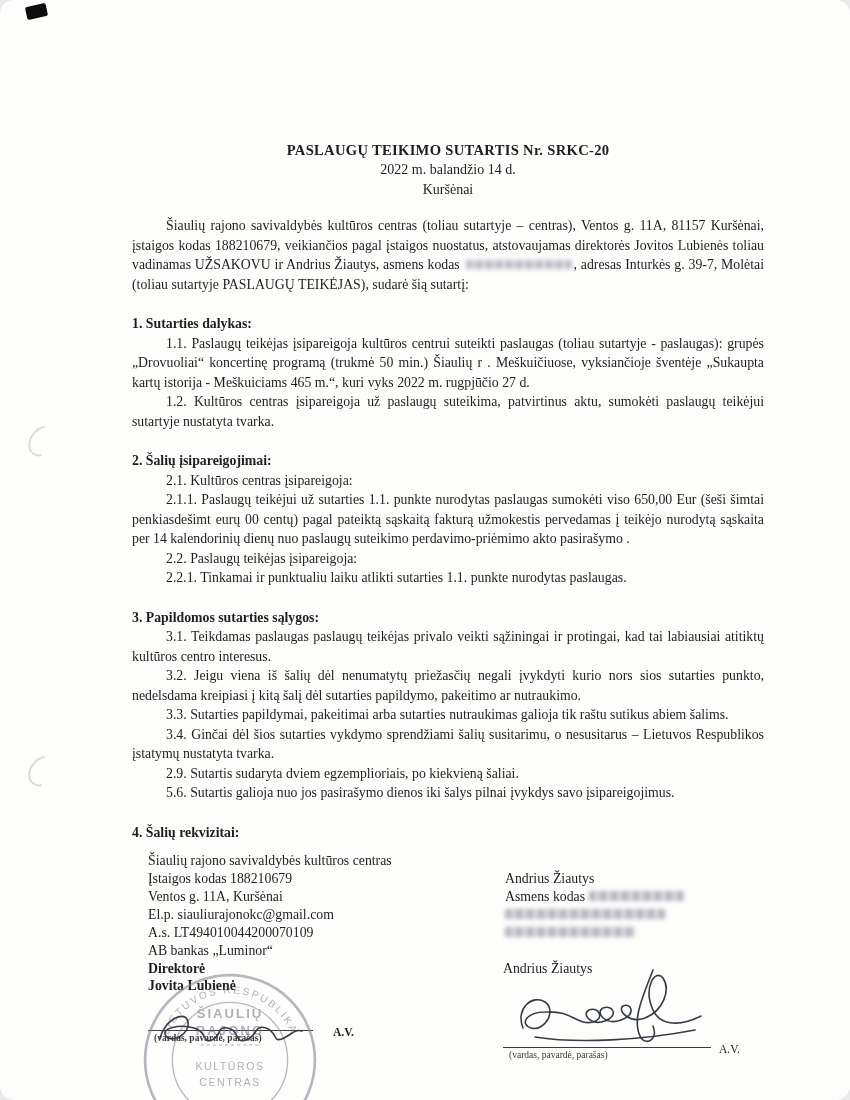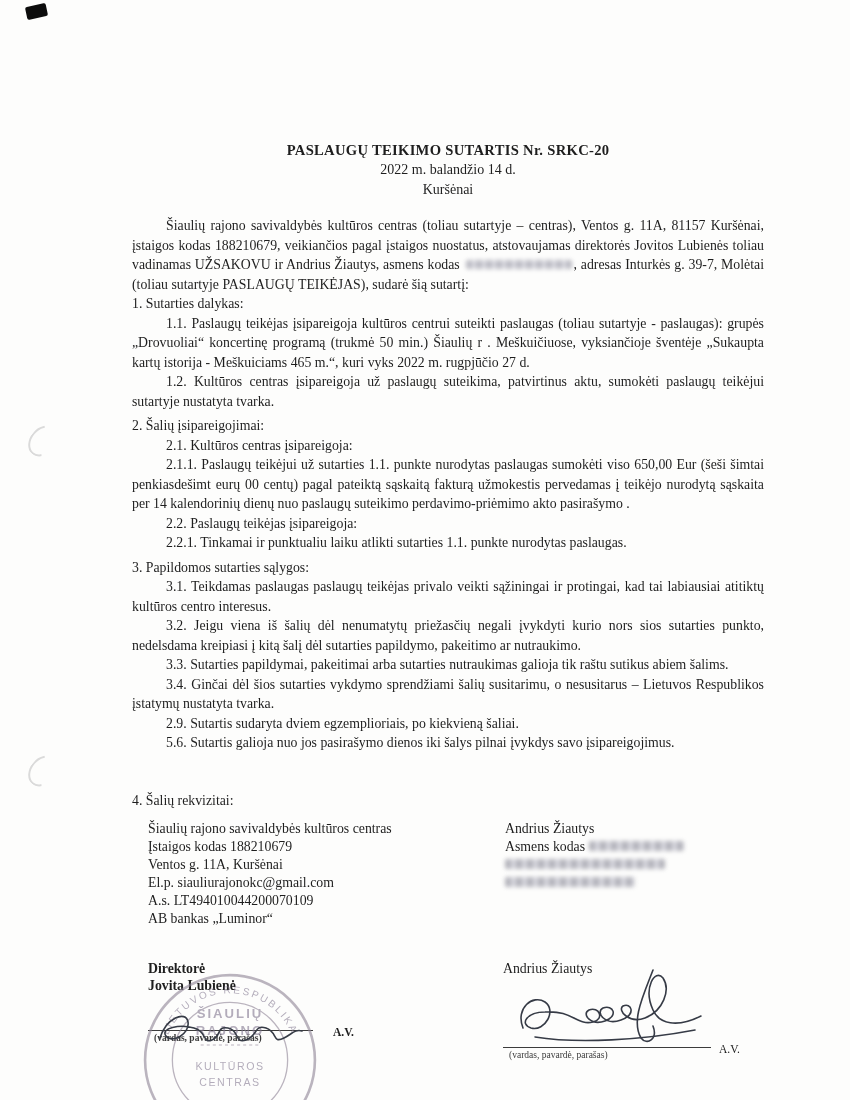--- a/index.html
+++ b/index.html
@@ -1,45 +1,45 @@
 <!DOCTYPE html>
 <html><head>
 <meta charset="utf-8">
 <style>
   * { margin:0; padding:0; box-sizing:border-box; }
   html, body { background:#e9e9e9; }
   .page {
     position:relative; width:850px; height:1100px; margin:0 auto;
     background:#fdfdfc; overflow:hidden;
-    font-family:"Liberation Serif","DejaVu Serif",serif; color:#1e1e1e;
+    font-family:"Liberation Serif","DejaVu Serif",serif; color:#1e1e1e;border-radius:14px;
   }
 
   
   .corner-mark { position:absolute; left:26px; top:5px; width:21px; height:13px; background:#0c0c0c; transform:rotate(-12deg); border-radius:2px; }
   .hole { position:absolute; left:30px; width:26px; height:34px; border:2.5px solid #cfcfcf; border-right-color:transparent; border-top-color:transparent; border-radius:50%; transform:rotate(40deg); opacity:.75; }
   .hole-1 { top:424px; } .hole-2 { top:754px; }
 
   
   .content { position:absolute; left:132px; top:140px; width:632px; font-size:13.8px; line-height:19.5px; }
   .title-block { text-align:center; margin-bottom:16px; }
   .title { font-weight:bold; font-size:14.6px; letter-spacing:.3px; line-height:20px; }
   .title-sub { font-size:14px; line-height:20px; }
   p.para { text-indent:34px; text-align:justify; }
-  p.heading { font-weight:normal; }
+  p.heading { font-weight:bold;margin-top:20px; }
   .mt-s { margin-top:5px; }
   .mt-l { margin-top:38px; }
   .b { font-weight:normal; }
 
   
   .redact-inline { display:inline-block; width:106px; height:9px; margin:0 2px; background:repeating-linear-gradient(90deg,#a6a6b1 0 6px,#cfcfd8 6px 10px); filter:blur(2px); opacity:.75; border-radius:2px; }
   .redact-line { display:inline-block; height:10px; background:repeating-linear-gradient(90deg,#9b9ba6 0 6px,#c9c9d2 6px 11px); filter:blur(2.2px); opacity:.75; border-radius:2px; }
   .w-95 { width:95px; } .w-160 { width:160px; } .w-130 { width:130px; }
 
   
-  .requisites { display:flex; margin-top:10px; margin-left:16px; line-height:18px; }
+  .requisites { display:flex; margin-top:10px; margin-left:16px; line-height:18px;align-items:center; }
   .req-col-left { width:357px; }
   .req-col-right { flex:1; }
   .req-line { white-space:nowrap; }
 
   
   .sig-section { position:absolute; left:148px; top:960px; width:614px; display:flex; font-size:13.8px; }
   .sig-col-left { width:355px; position:relative;font-weight:bold; }
   .sig-col-right { flex:1; position:relative; }
   .sig-role, .sig-name { line-height:17px; }
   .sig-spacer-left { height:36px; }

